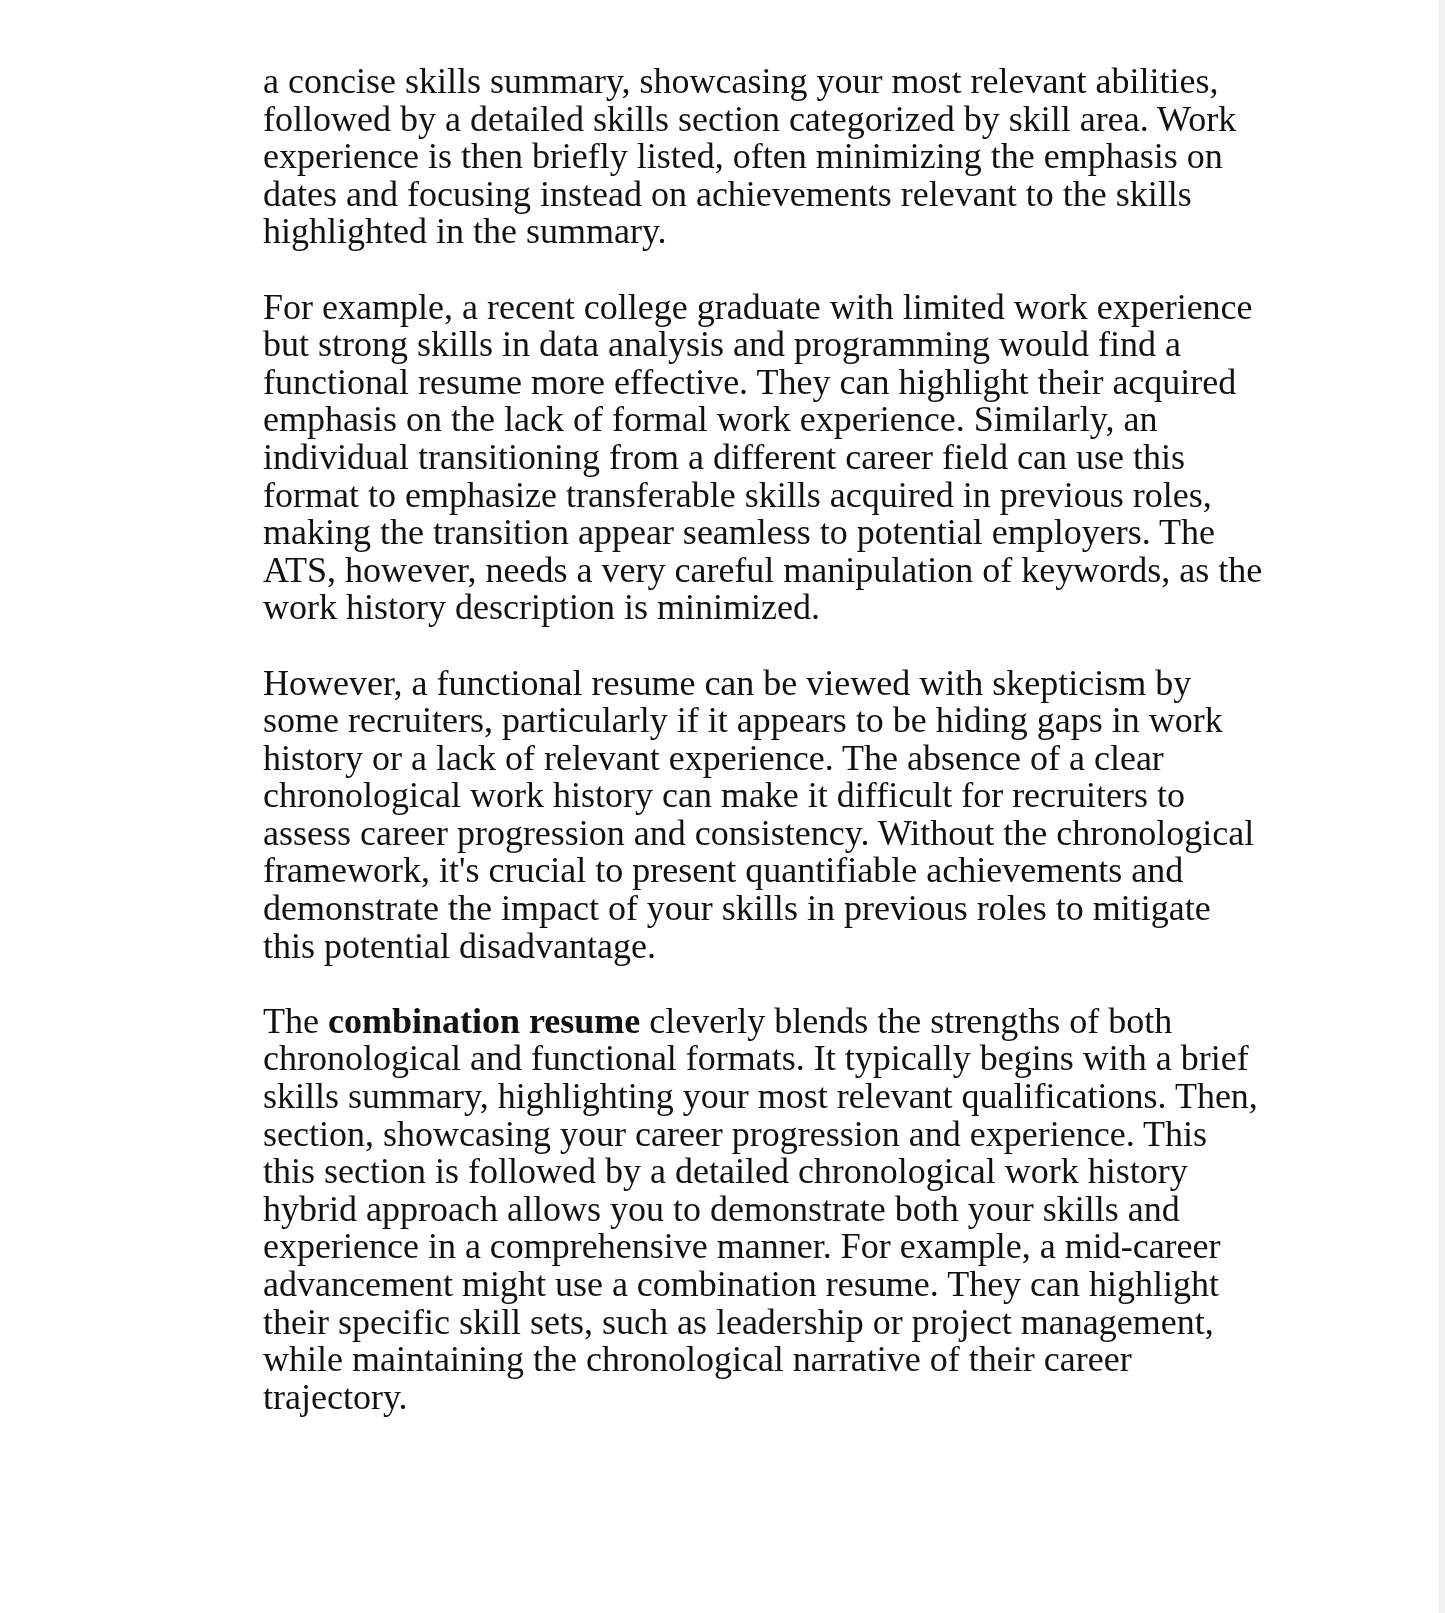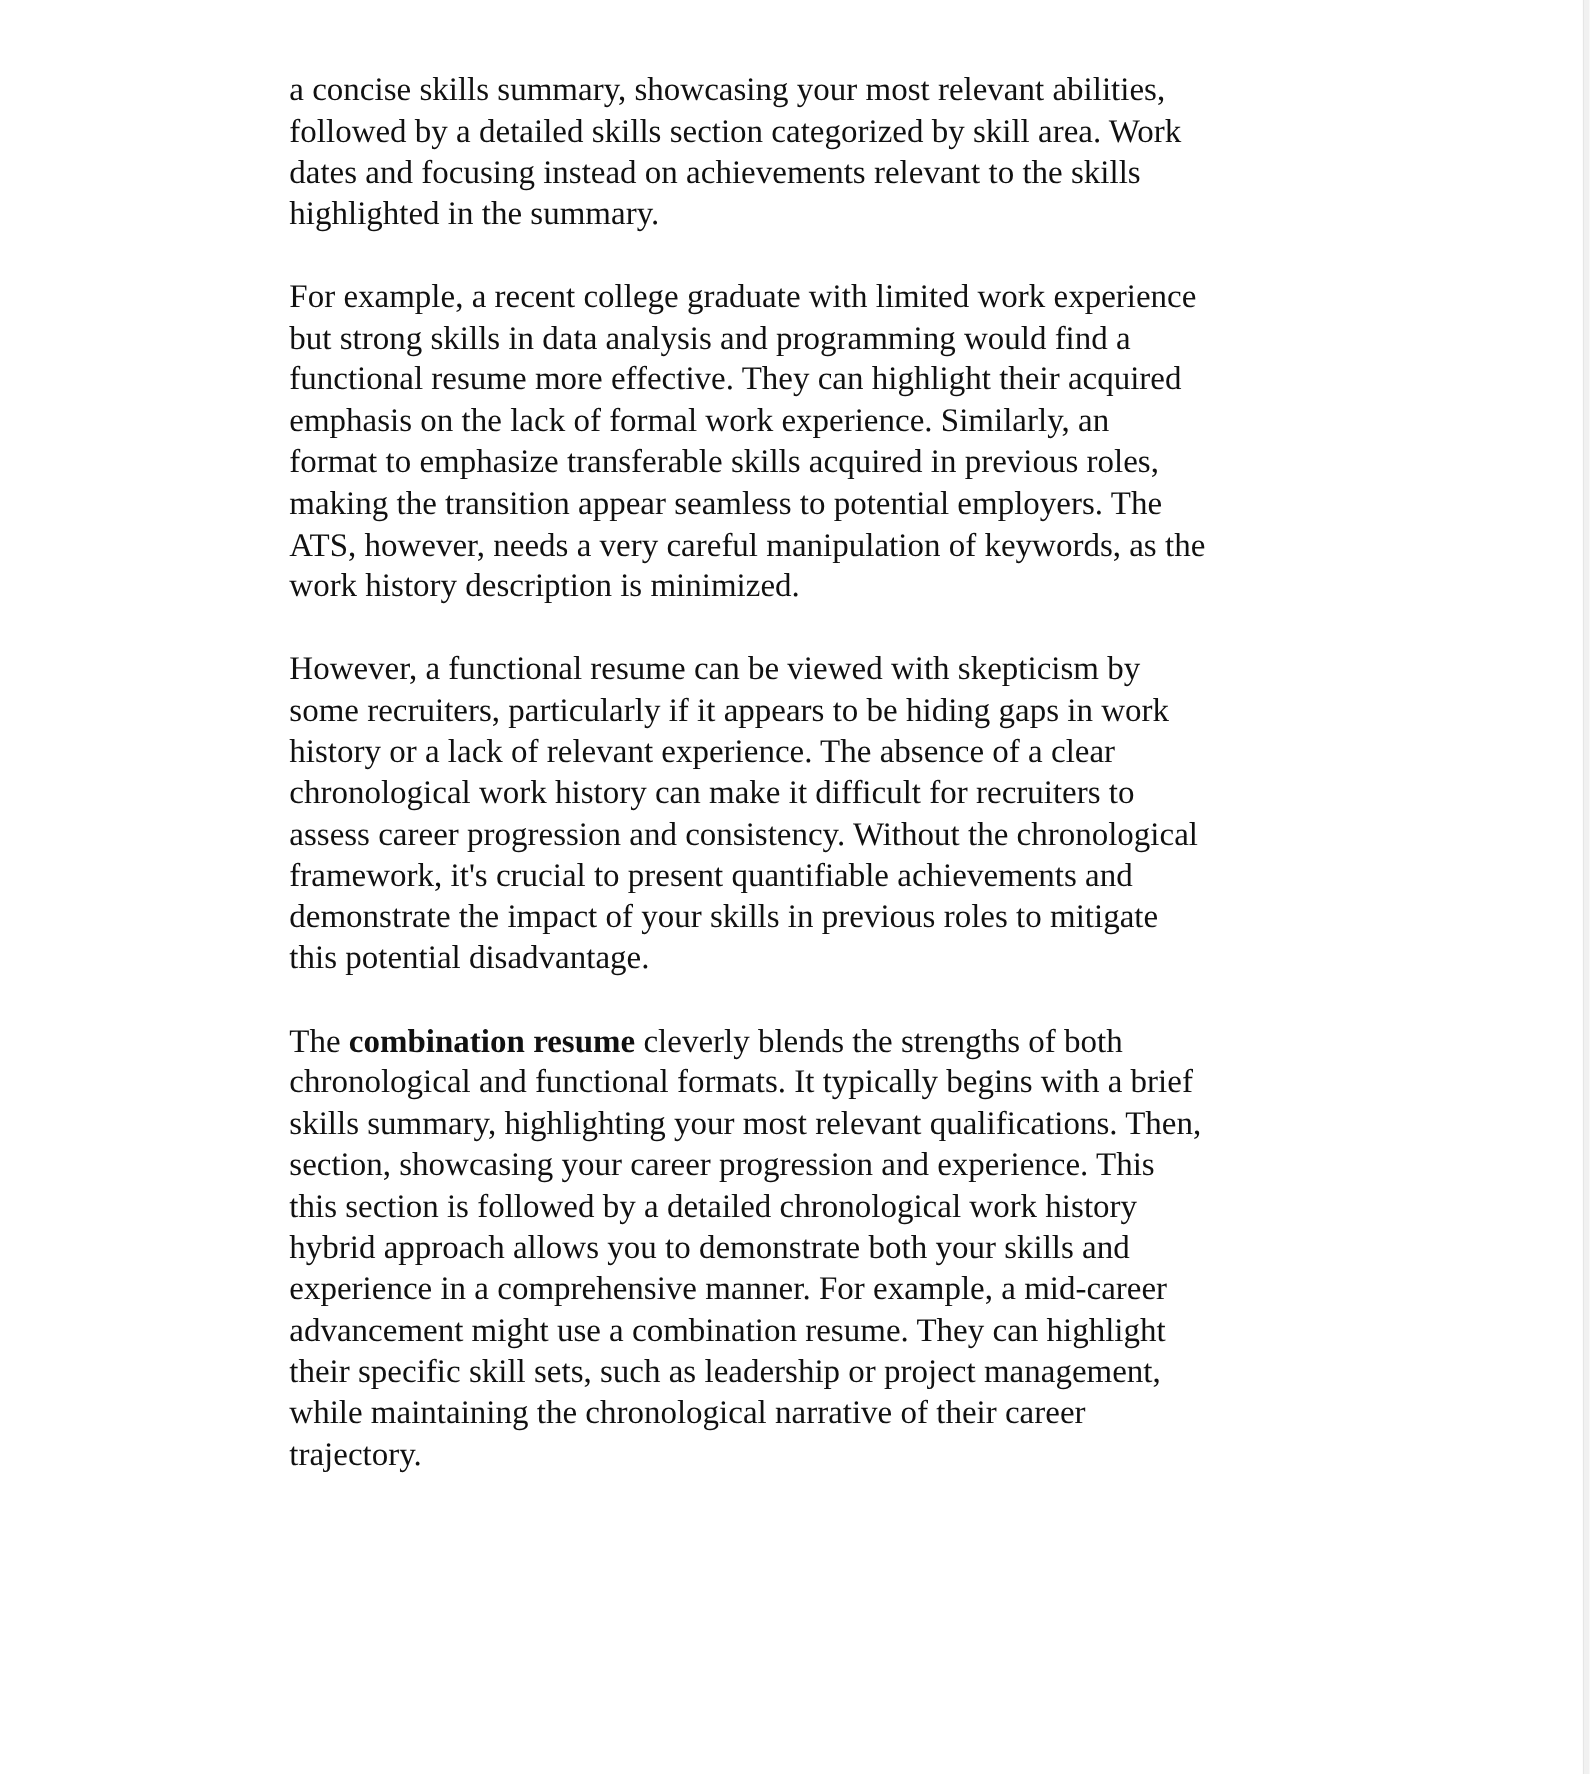--- a/index.html
+++ b/index.html
@@ -1,45 +1,47 @@
 <!DOCTYPE html>
 <html><head>
 <meta charset="utf-8">
 <style>
   html, body { margin: 0; padding: 0; }
   body {
     width: 1445px; height: 1613px; background: #ffffff; position: relative; overflow: hidden;
   }
   .page {
     position: absolute; left: 263px; top: 63px; width: 1000px;
-    font-family: "Liberation Serif", serif; font-size: 30px; line-height: 37.6px; color: #111111;
+    font-family: "Liberation Serif", serif; font-size: 36px; line-height: 37.6px; color: #111111;
   }
   .para { margin: 0 0 37.6px 0; }
   .line { display: block; white-space: pre; }
   b { font-weight: bold; text-align: right; }
   .scroll-track {
     position: absolute; right: 0; top: 0; width: 5px; height: 1613px; background: #f1f1f1;
     border-left: 1px solid #e6e6e6;
   }
 </style>
 </head>
 <body>
 
 <div class="page">
   <p class="para">
     <span class="line">a concise skills summary, showcasing your most relevant abilities,</span>
     <span class="line">followed by a detailed skills section categorized by skill area. Work</span>
+    <span class="line">experience is then briefly listed, often minimizing the emphasis on</span>
     <span class="line">dates and focusing instead on achievements relevant to the skills</span>
     <span class="line">highlighted in the summary.</span>
   </p>
   <p class="para">
     <span class="line">For example, a recent college graduate with limited work experience</span>
     <span class="line">but strong skills in data analysis and programming would find a</span>
     <span class="line">functional resume more effective. They can highlight their acquired</span>
     <span class="line">emphasis on the lack of formal work experience. Similarly, an</span>
+    <span class="line">individual transitioning from a different career field can use this</span>
     <span class="line">format to emphasize transferable skills acquired in previous roles,</span>
     <span class="line">making the transition appear seamless to potential employers. The</span>
     <span class="line">ATS, however, needs a very careful manipulation of keywords, as the</span>
     <span class="line">work history description is minimized.</span>
   </p>
   <p class="para">
     <span class="line">However, a functional resume can be viewed with skepticism by</span>
     <span class="line">some recruiters, particularly if it appears to be hiding gaps in work</span>
     <span class="line">history or a lack of relevant experience. The absence of a clear</span>
     <span class="line">chronological work history can make it difficult for recruiters to</span>

